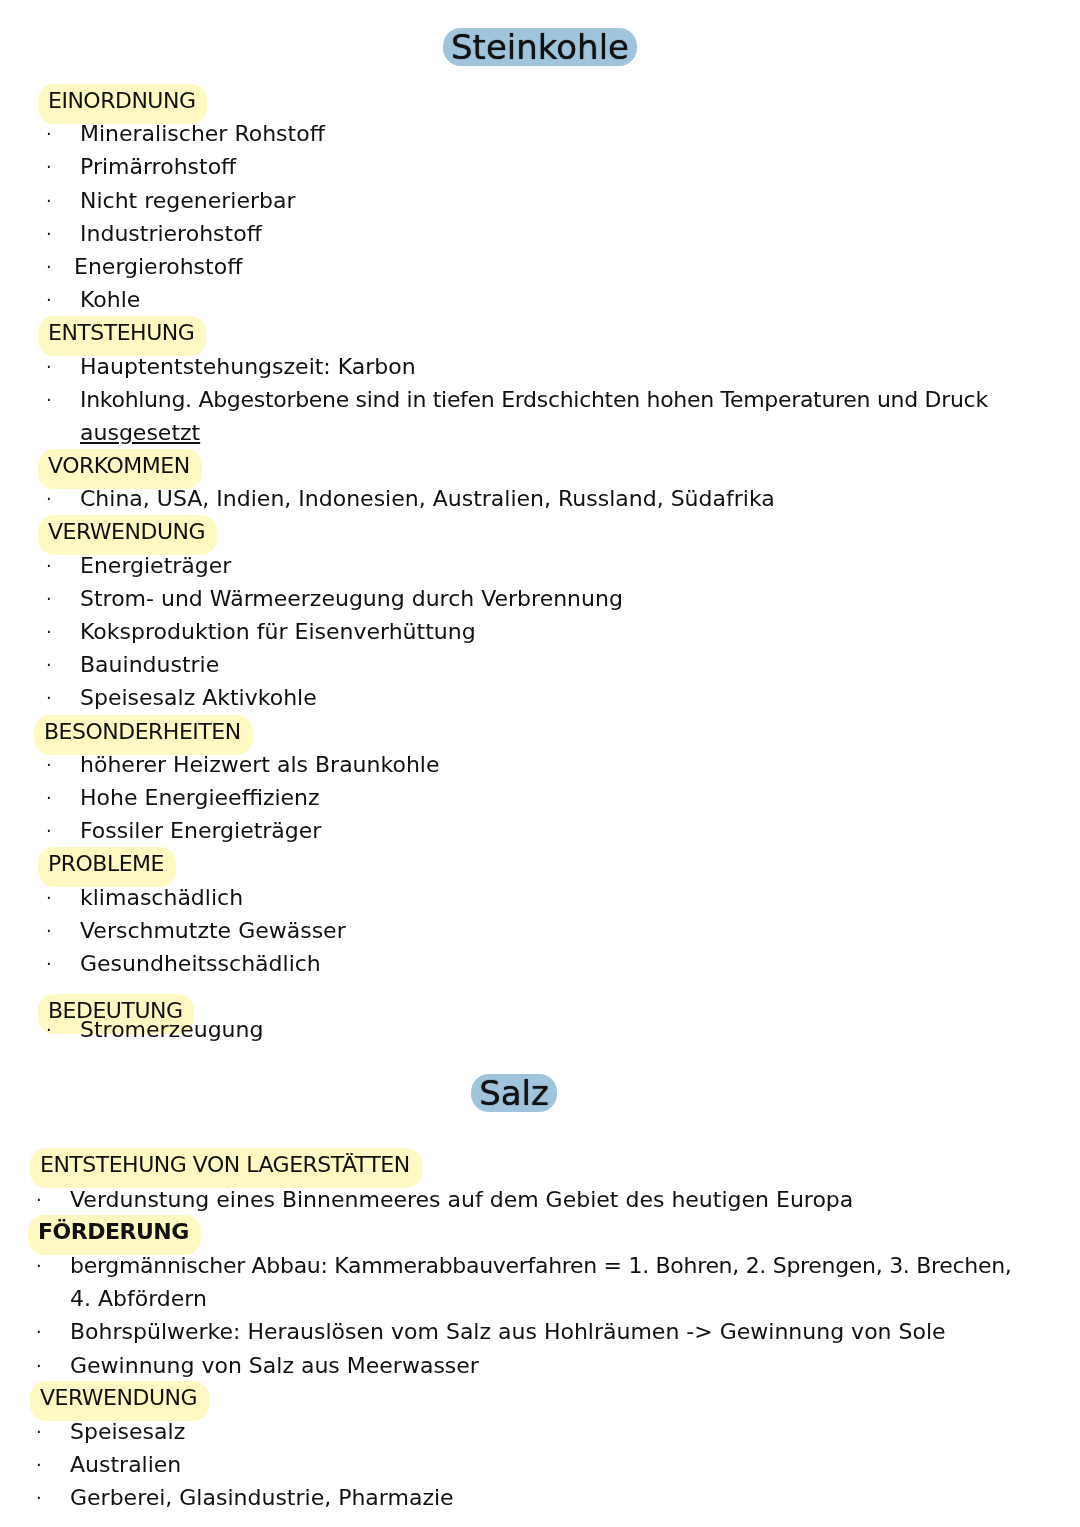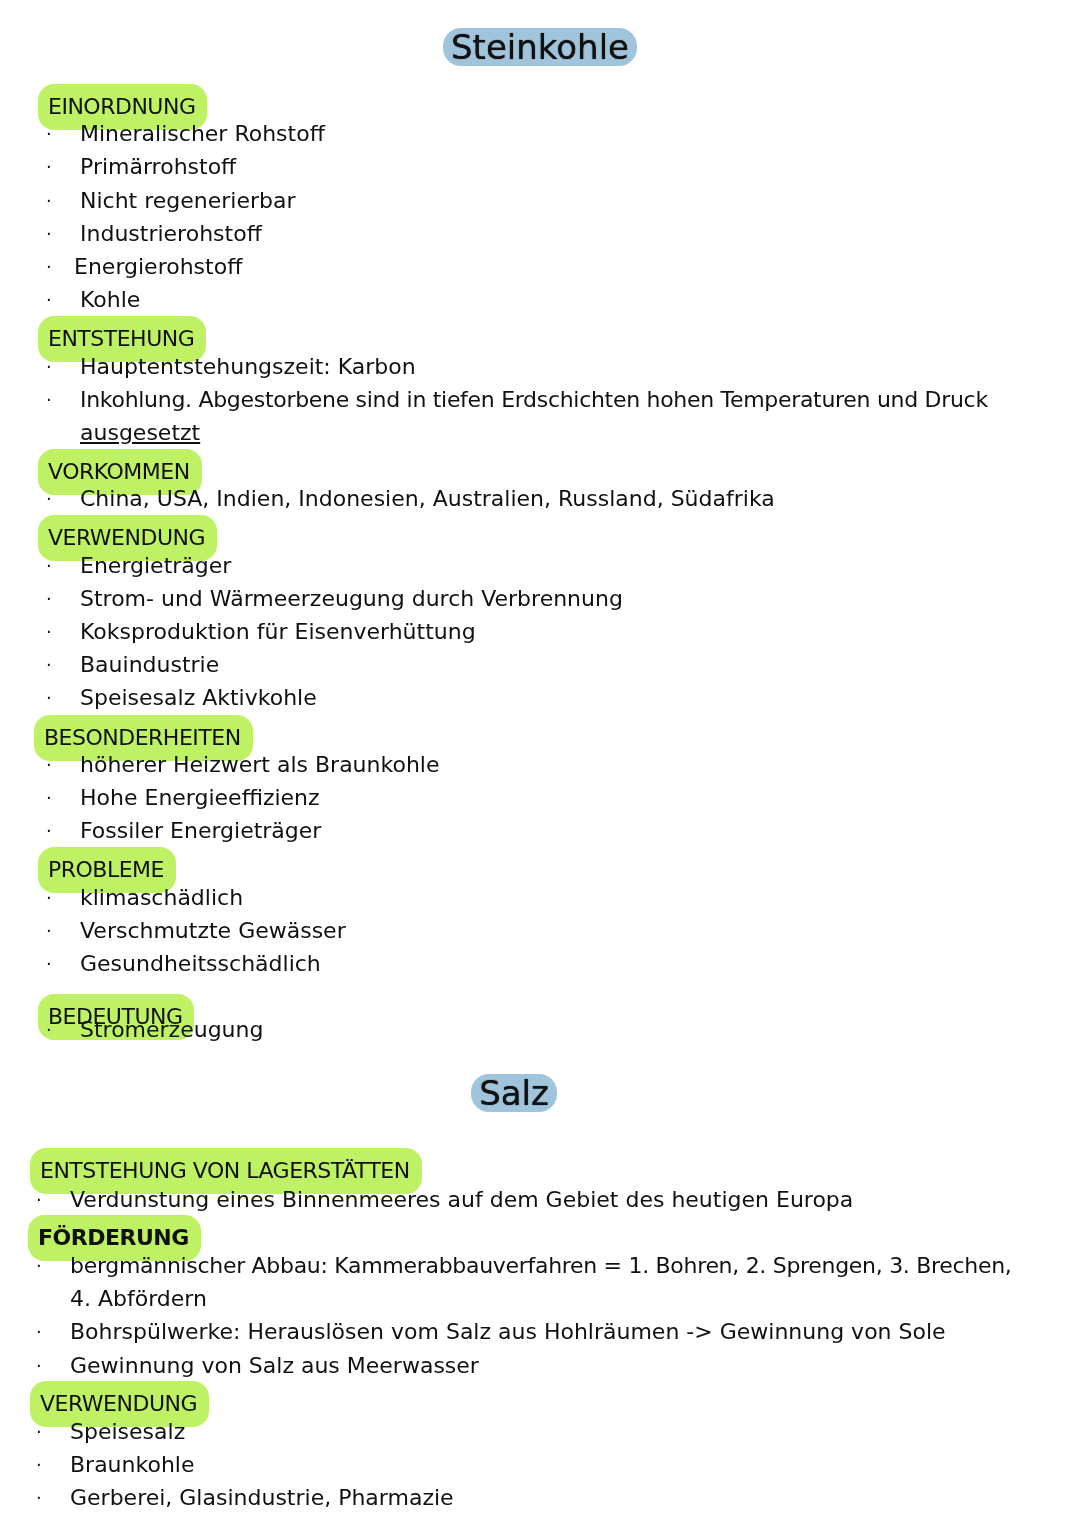--- a/index.html
+++ b/index.html
@@ -14,22 +14,22 @@
   .title span {
     display: inline-block;
     padding: 2px 8px;
     background: #9fc4dc;
     border-radius: 18px;
     text-shadow: 0 0 1px #111;
   }
   .head {
     position: absolute;
     height: 40px; line-height: 34px;
-    padding: 6px 12px 0 10px;
-    background: #bef264;
+    padding: 0 12px 0 10px;
+    background: #fef9c3;
     border-radius: 16px;
     font-size: 22px; letter-spacing: -0.5px;
     white-space: nowrap;
   }
   .item {
     position: absolute;
     font-size: 22px; line-height: 33px;
     white-space: nowrap;
   }
   .item .dot {
@@ -165,18 +165,18 @@
     <span class="txt" style="left:34px">Gewinnung von Salz aus Meerwasser</span>
   </div>
 
 <div class="head" style="left:30px;top:1381px;">VERWENDUNG</div>
 <div class="item" style="left:36px;top:1415px;">
     <span class="dot">·</span>
     <span class="txt" style="left:34px">Speisesalz</span>
   </div>
 <div class="item" style="left:36px;top:1448px;">
     <span class="dot">·</span>
-    <span class="txt" style="left:34px">Braunkohle</span>
+    <span class="txt" style="left:34px">Australien</span>
   </div>
 <div class="item" style="left:36px;top:1481px;">
     <span class="dot">·</span>
     <span class="txt" style="left:34px">Gerberei, Glasindustrie, Pharmazie</span>
   </div>
 
 </body></html>

